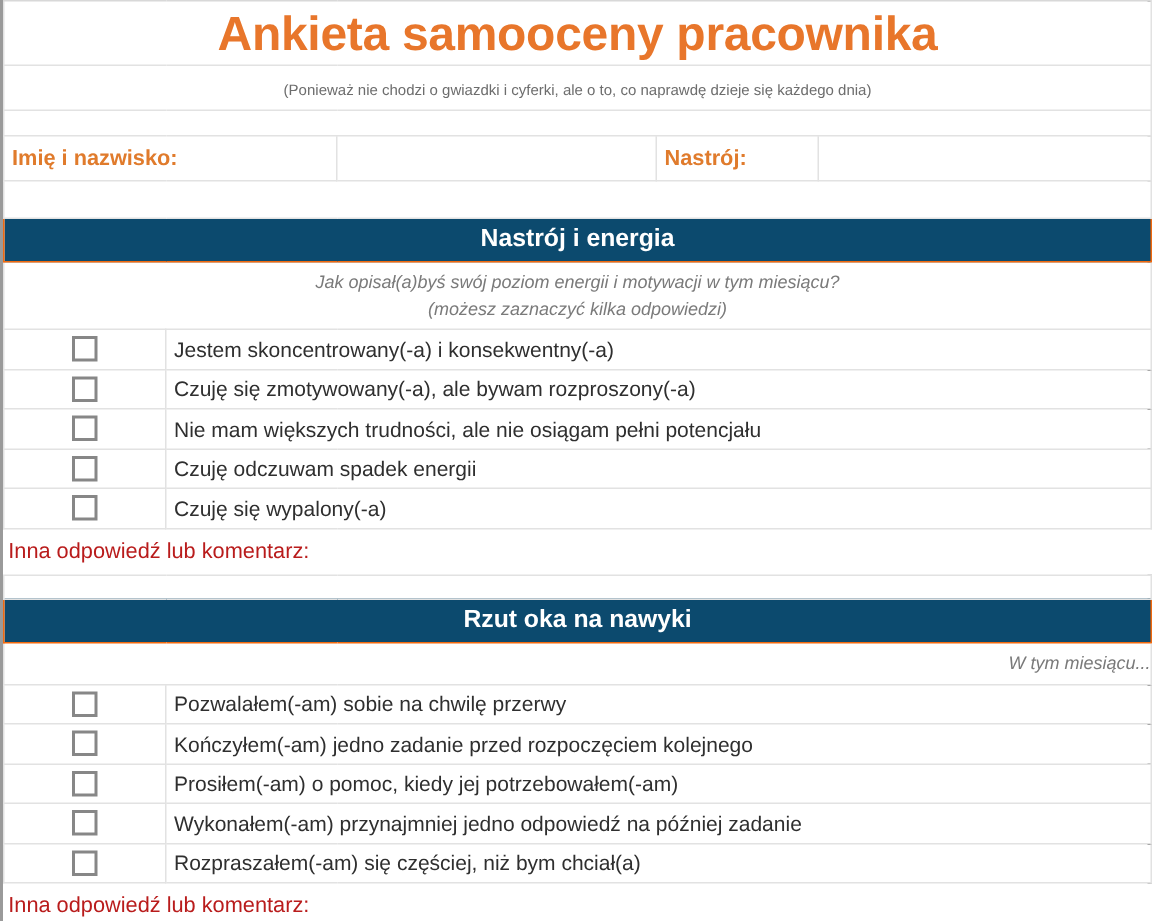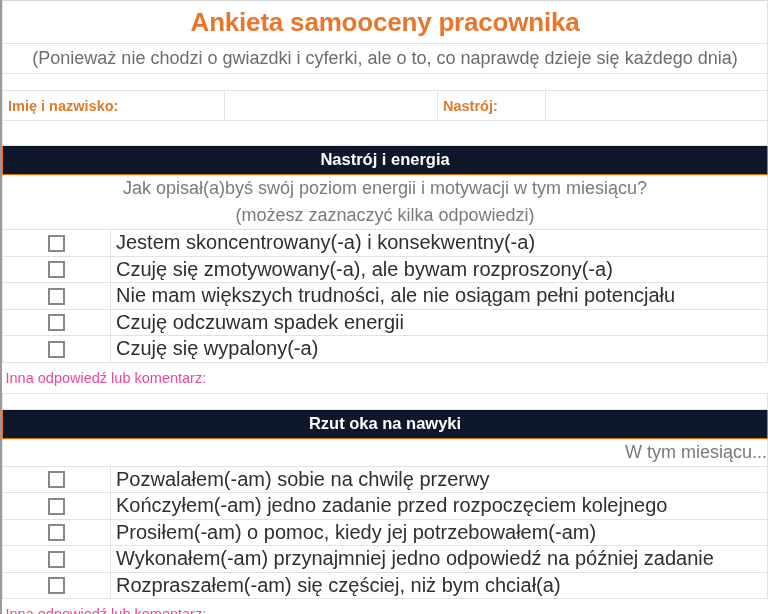--- a/index.html
+++ b/index.html
@@ -38,34 +38,34 @@
     background: #ffffff;
   }
 
   
   .row-title td {
     height: 42px;
     text-align: center;
     border-top: 1px solid #d8d8d8;
   }
   .title-text {
-    font-size: 26px;
+    font-size: 32px;
     font-weight: bold;
     color: #e8762b;
     letter-spacing: -0.2px;
     line-height: 1;
   }
 
   
   .row-subtitle td {
     height: 29px;
     text-align: center;
   }
   .subtitle-text {
-    font-size: 18px;
+    font-size: 10px;
     color: #6d6d6d;
   }
 
   
   .row-spacer td { height: 16px; }
   .row-spacer2 td { height: 24px; }
 
   
   .row-meta td { height: 29px; }
   .meta-label {
@@ -74,21 +74,21 @@
     color: #e07b2c;
     padding-left: 5px;
     white-space: nowrap;
     margin-left: 16px;
   }
   .meta-blank { background: #ffffff; }
 
   
   .row-section td {
     height: 28px;
-    background: #0f172a;
+    background: #0c4a6e;
     border-left: 1px solid #f2690d;
     border-right: 1px solid #f2690d;
     border-top: 1px solid #f2690d;
     border-bottom: 1px solid #f2690d;
     text-align: center;
   }
   .section-text {
     font-size: 16.5px;
     font-weight: bold;
     color: #ffffff;
@@ -98,55 +98,56 @@
   
   .row-prompt td {
     height: 44px;
     text-align: center;
   }
   .row-prompt-single td {
     height: 27px;
     text-align: right;
   }
   .prompt-line {
-    font-size: 18px;
+    font-size: 12px;
     color: #7a7a7a;
     line-height: 1.5;
+    font-style: italic;
   }
 
   
   .row-check td { height: 25.5px; }
   .cb-cell { width: 108px; text-align: center; }
   .checkbox {
     display: inline-block;
     width: 13px;
     height: 13px;
     border: 2px solid #878787;
     background: #ffffff;
     vertical-align: middle;
     box-sizing: content-box;
   }
   .opt-text {
-    font-size: 20px;
+    font-size: 14px;
     color: #2f2f2f;
     padding-left: 5px;
     white-space: nowrap;
     overflow: hidden;
     margin-left: 13px;
   }
 
   
   .row-comment td {
     height: 30px;
     border-left: none;
     border-right: none;
   }
   .comment-text {
     font-size: 14.5px;
-    color: #ec4899;
+    color: #b91c1c;
     padding-left: 3px;
     white-space: nowrap;
   }
   .row-comment-blank td { height: 15px; }
 </style>
 </head>
 <body>
 
 <div class="sheet">
   <table class="grid">

